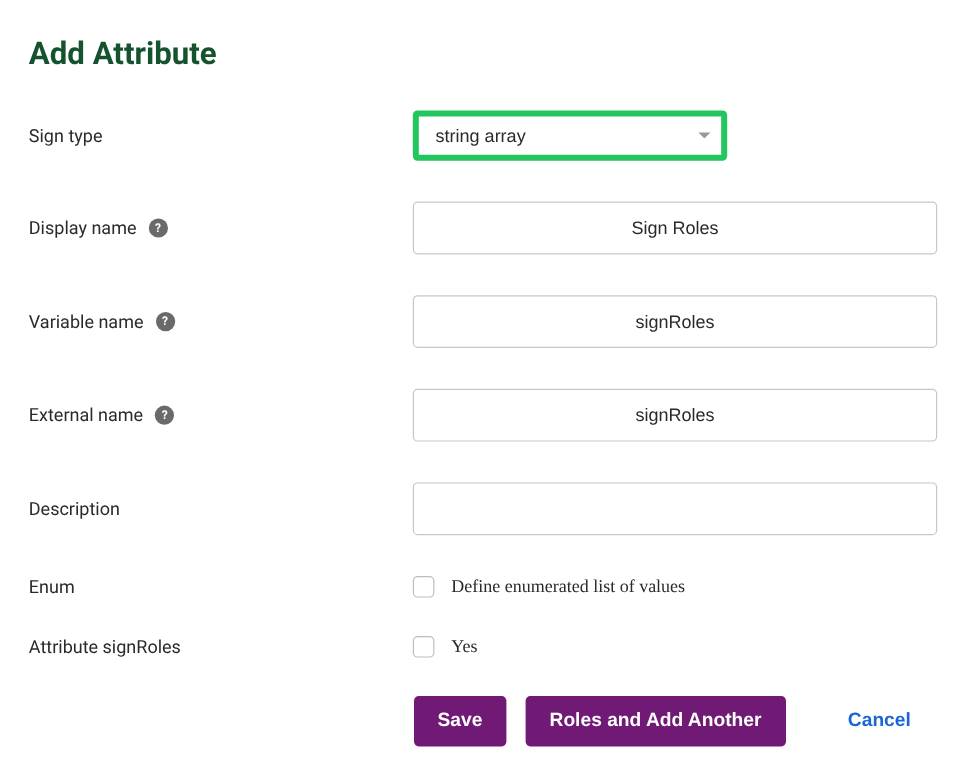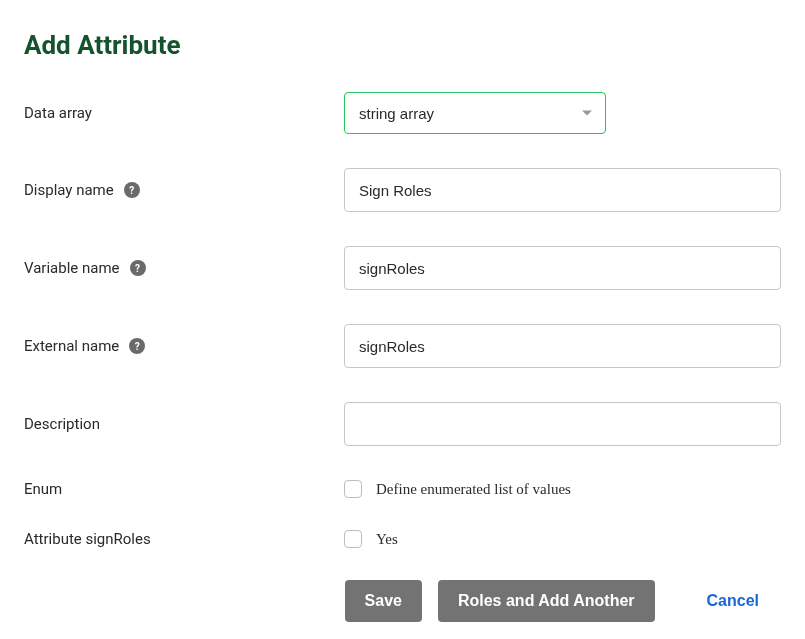--- a/index.html
+++ b/index.html
@@ -49,21 +49,21 @@
       justify-content: center;
       cursor: default;
     }
     .select-wrap {
       position: relative;
       width: 262px;
     }
     select {
       width: 100%;
       height: 42px;
-      border: 1px solid #22c55e;
+      border: 5px solid #22c55e;
       border-radius: 4px;
       padding: 0 36px 0 14px;
       font-size: 15px;
       color: #2a2a2a;
       background: #fff;
       appearance: none;
       -webkit-appearance: none;
       cursor: pointer;
     }
     .select-caret {
@@ -79,20 +79,21 @@
     }
     input[type="text"].wide {
       width: 100%;
       height: 44px;
       border: 1px solid #c7c7c7;
       border-radius: 4px;
       padding: 0 14px;
       font-size: 15px;
       color: #2a2a2a;
       background: #fff;
+      text-align: center;
     }
     .checkbox {
       width: 18px;
       height: 18px;
       border: 1.5px solid #bdbdbd;
       border-radius: 4px;
       background: #fff;
       cursor: pointer;
       flex-shrink: 0;
     }
@@ -115,38 +116,38 @@
       border-radius: 4px;
       font-size: 16px;
       font-weight: 600;
       cursor: pointer;
       border: none;
       display: inline-flex;
       align-items: center;
       justify-content: center;
     }
     .btn-primary {
-      background: #737373;
+      background: #701a75;
       color: #fff;
     }
     .btn-link {
       background: transparent;
       color: #1b66d6;
       padding: 0 8px;
     }
     .gap-buttons { margin-left: 28px; }
   </style>
 </head>
 <body>
 
 <h1>Add Attribute</h1>
 
 <div class="row">
   <div class="label-col">
-    <span>Data array</span>
+    <span>Sign type</span>
   </div>
   <div class="field-col">
     <div class="select-wrap">
       <select>
         <option>string array</option>
       </select>
       <span class="select-caret"></span>
     </div>
   </div>
 </div>

